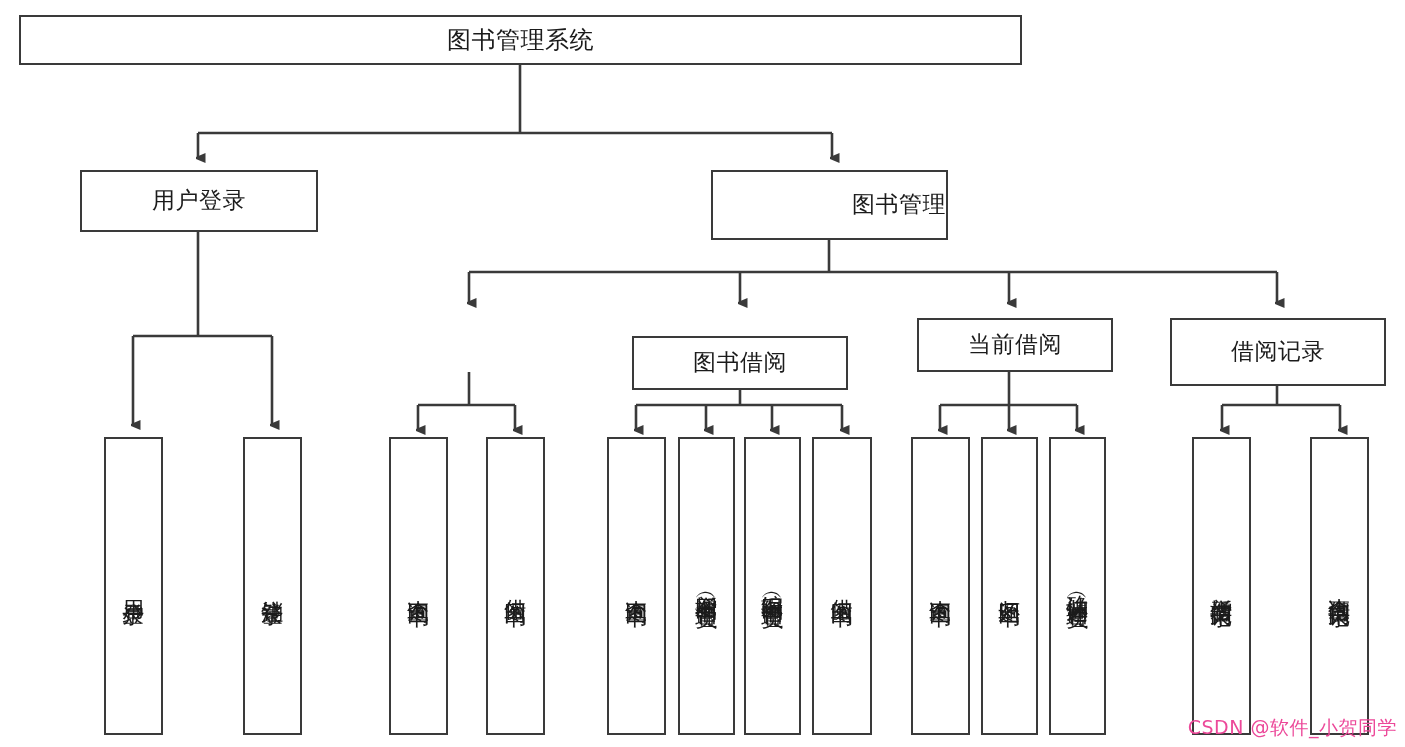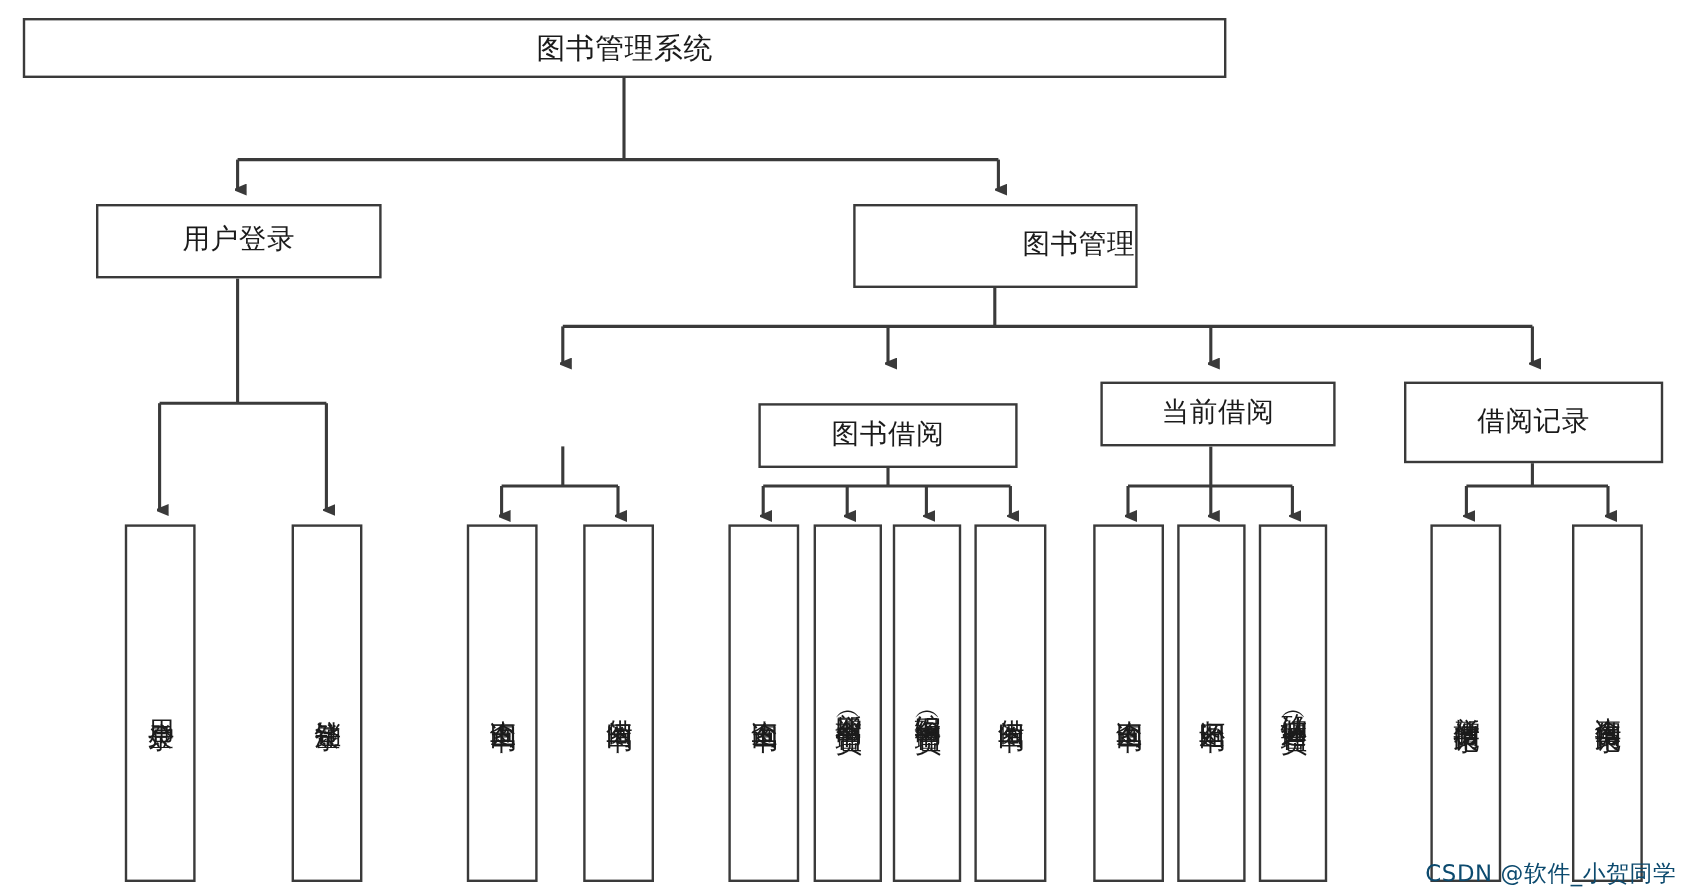--- a/index.html
+++ b/index.html
@@ -53,21 +53,21 @@
     white-space: normal;
   }
   .node-box.root .node-label {
     font-size: 24px;
   }
   .watermark {
     position: absolute;
     right: 8px;
     bottom: 6px;
     font-size: 19px;
-    color: #0c4a6e;
+    color: #ec4899;
     letter-spacing: 0.5px;
     z-index: 5;
     user-select: none;
     white-space: nowrap;
   }
 </style>
 </head>
 <body>
 
 <div id="diagram-root">

